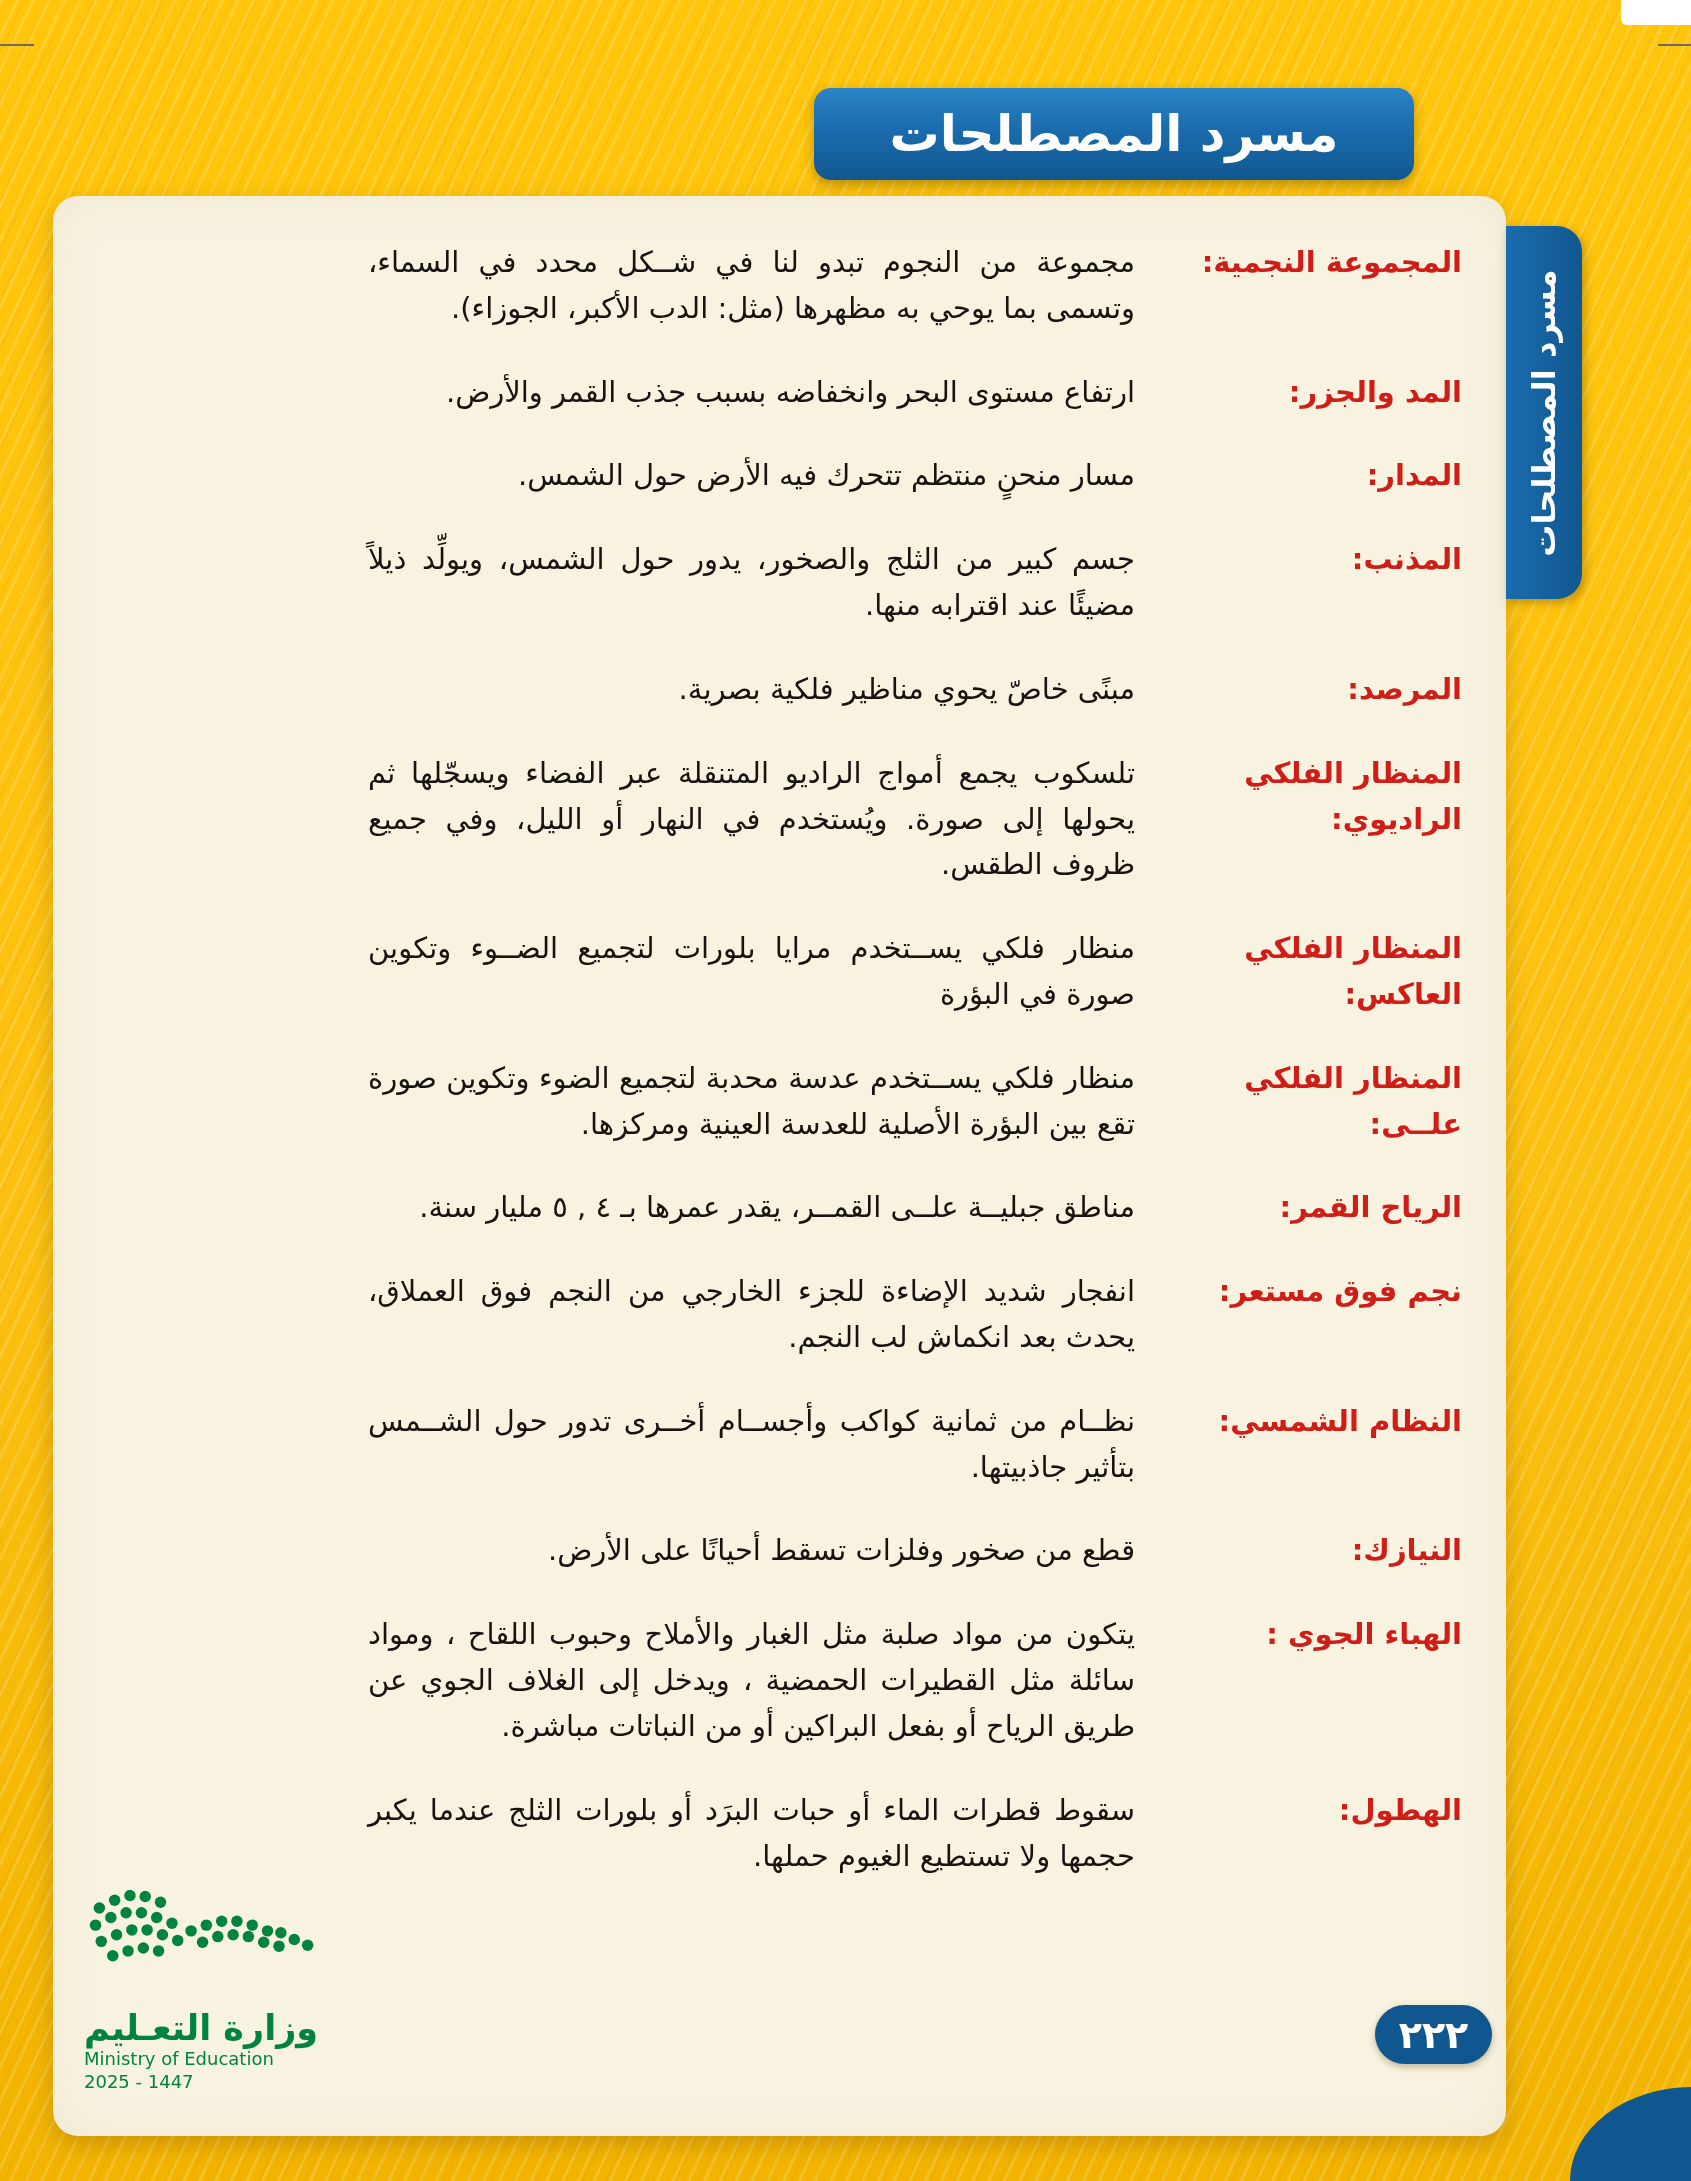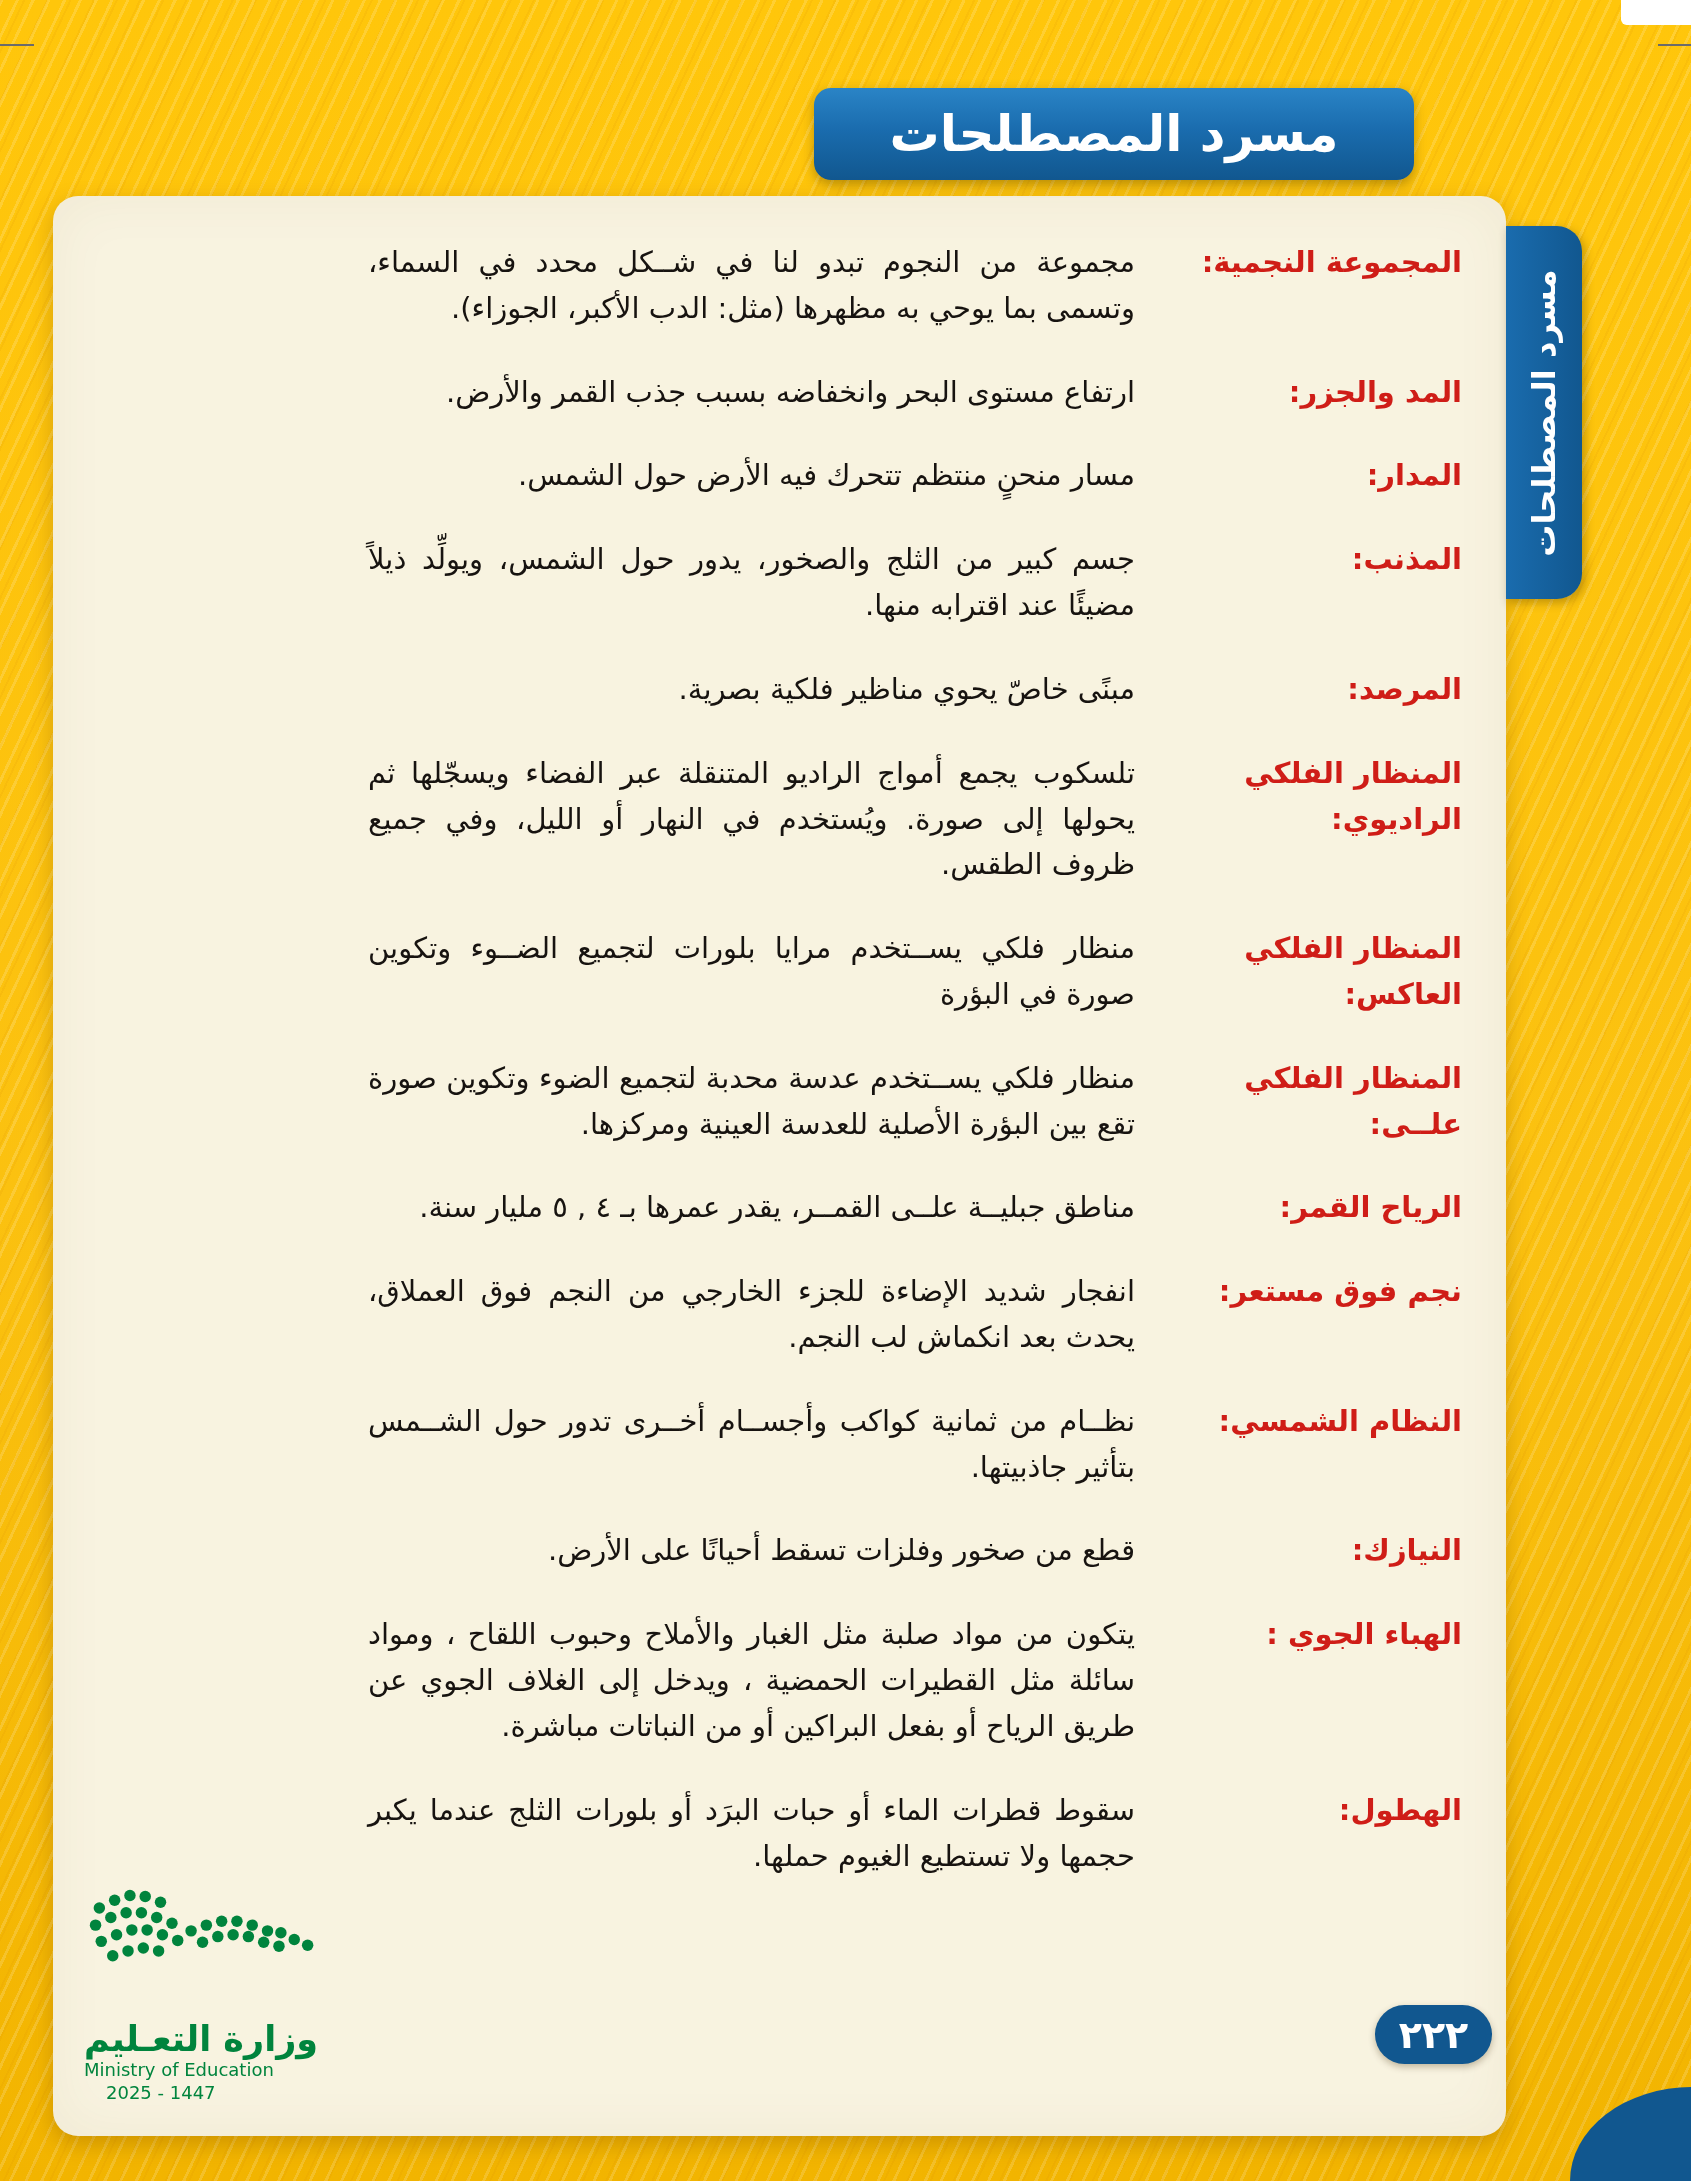--- a/index.html
+++ b/index.html
@@ -85,23 +85,23 @@
     display:flex;align-items:center;justify-content:center;
     color:#ffffff;font-size:38px;font-weight:bold;
     box-shadow:0 2.9px 7.6px rgba(60,40,0,0.3);
   }
 
   .footer-logo{
     position:absolute;left:84px;top:1885px;width:315px;
     color:var(--logo-green,#00843d);
   }
   .footer-logo svg{display:block;}
-  .logo-ar{font-size:35px;font-weight:bold;margin-top:27px;letter-spacing:1.9px;}
+  .logo-ar{font-size:35px;font-weight:bold;margin-top:16px;letter-spacing:1.9px;}
   .logo-en{font-size:18px;margin-top:0;}
-  .logo-year{font-size:18px;margin-top:1.9px;margin-left:22px;}
+  .logo-year{font-size:18px;margin-top:1.9px;}
 </style>
 </head>
 <body>
 
 <div class="canvas">
 
   <div class="crop-mark left"></div>
   <div class="crop-mark right"></div>
   <div class="corner-chip"></div>
 

